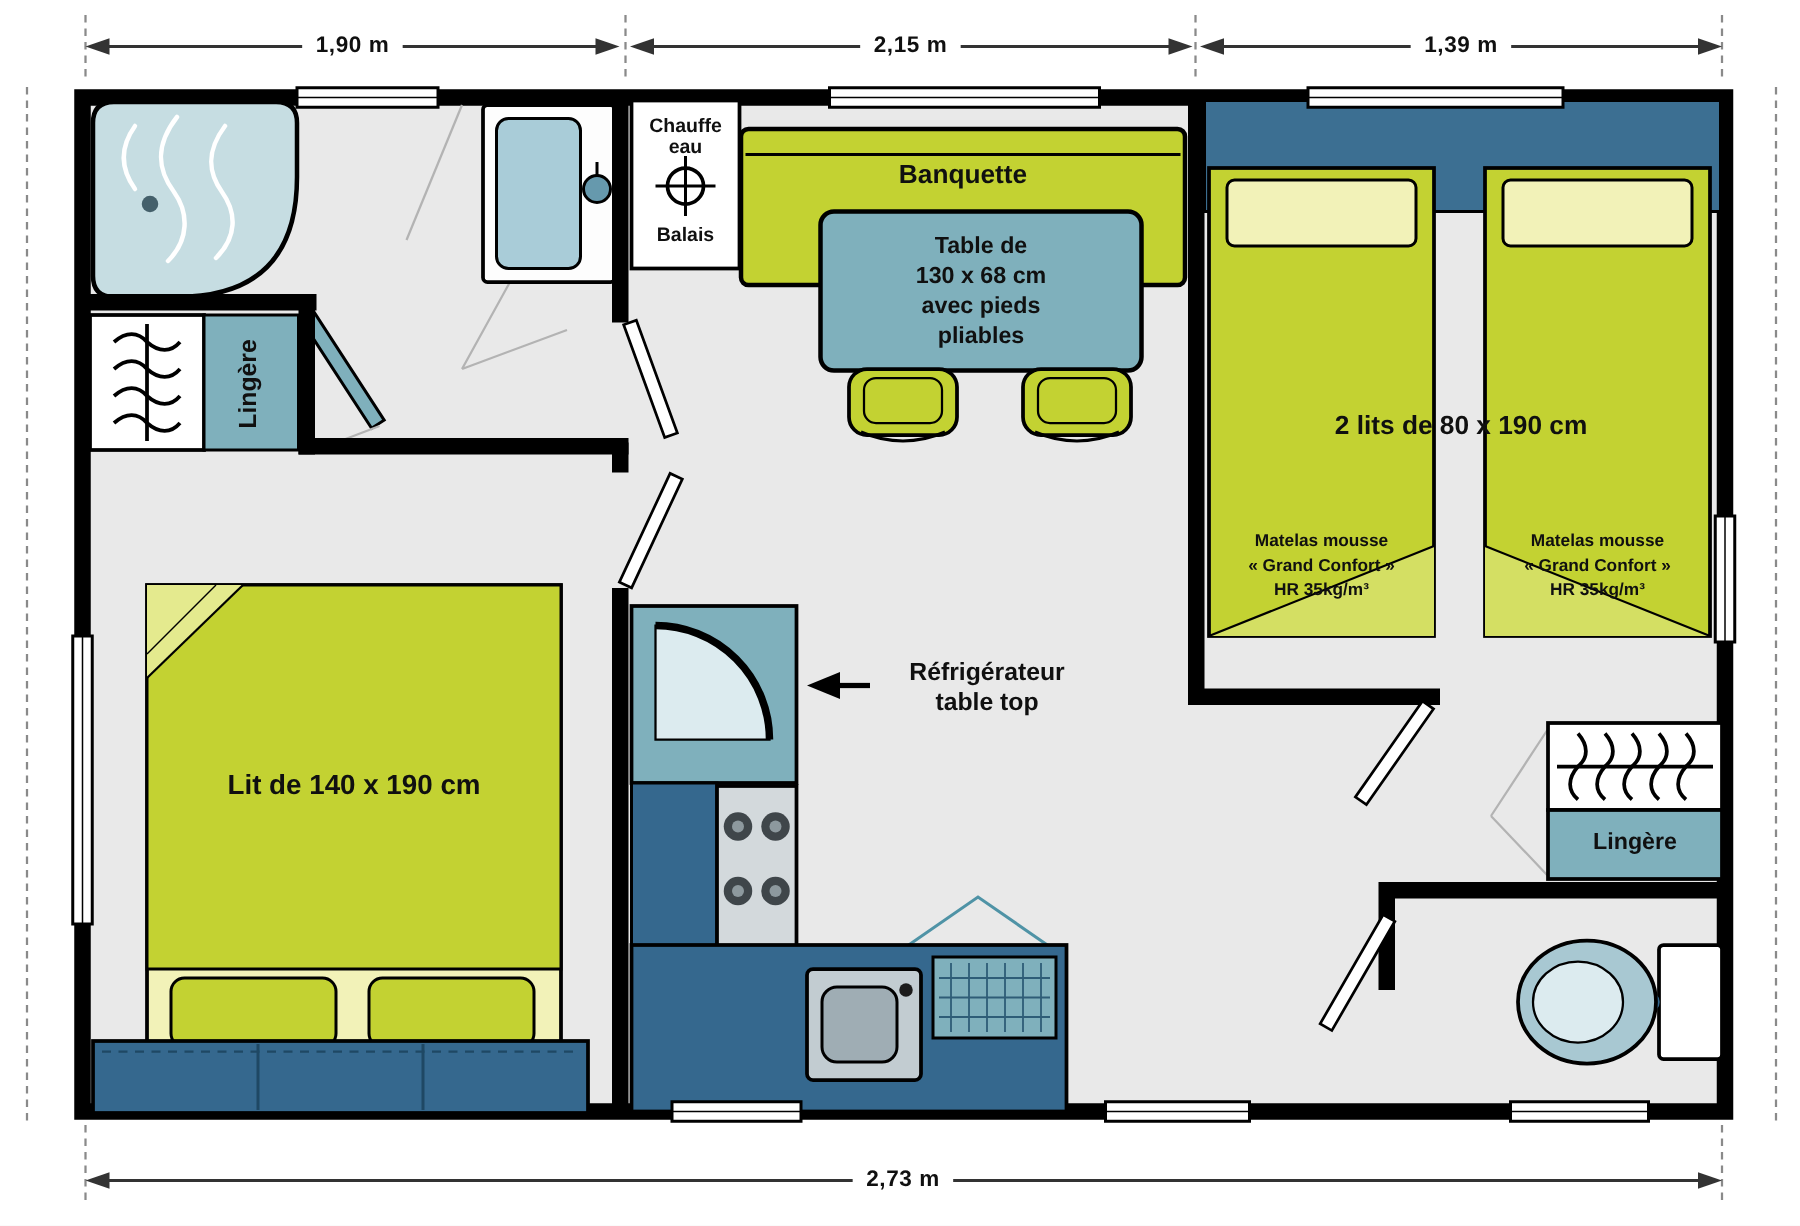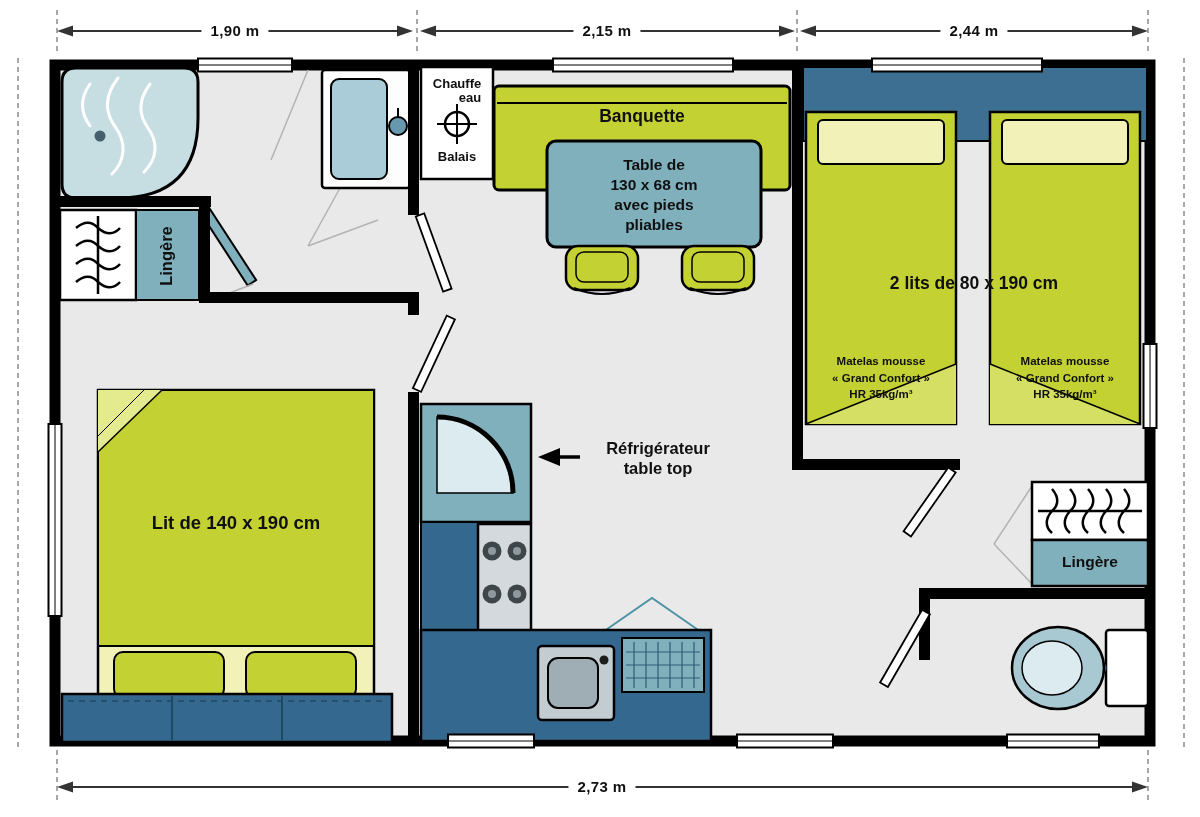--- a/index.html
+++ b/index.html
@@ -256,24 +256,24 @@
     <rect x="415.5" y="215" width="9" height="80" fill="#fff" stroke="#000" stroke-width="1.8" transform="rotate(-20 420 215)"></rect>
     <rect x="412.5" y="310" width="9" height="80" fill="#fff" stroke="#000" stroke-width="1.8" transform="rotate(25 417 390)"></rect>
     <rect x="947.5" y="470" width="9" height="78" fill="#fff" stroke="#000" stroke-width="1.8" transform="rotate(35 952 470)"></rect>
     <rect x="921.5" y="612" width="9" height="84" fill="#fff" stroke="#000" stroke-width="1.8" transform="rotate(30 926 612)"></rect>
     <path d="M308,70 L271,160" stroke="#b3b3b3" stroke-width="1.5"></path>
   </g>
 </svg>
 
 <div class="lbl dim" style="left:235px;top:31px;">1,90 m</div>
 <div class="lbl dim" style="left:607px;top:31px;">2,15 m</div>
-<div class="lbl dim" style="left:974px;top:31px;">2,44 m</div>
+<div class="lbl dim" style="left:974px;top:31px;">1,39 m</div>
 <div class="lbl dim" style="left:602px;top:787px;">2,73 m</div>
 
-<div class="lbl" style="left:457px;top:91px;font-size:13px;line-height:1.1;text-align:right;">Chauffe
+<div class="lbl" style="left:457px;top:91px;font-size:13px;line-height:1.1;">Chauffe
 eau</div>
 <div class="lbl" style="left:457px;top:157px;font-size:13px;text-align:right;">Balais</div>
 <div class="lbl" style="left:642px;top:117px;font-size:17.5px;">Banquette</div>
 <div class="lbl" style="left:654px;top:195px;font-size:15.5px;line-height:1.3;">Table de
 130 x 68 cm
 avec pieds
 pliables</div>
 <div class="lbl" style="left:974px;top:284px;font-size:17.5px;">2 lits de 80 x 190 cm</div>
 <div class="lbl" style="left:881px;top:378px;font-size:11.5px;line-height:1.45;">Matelas mousse
 « Grand Confort »

